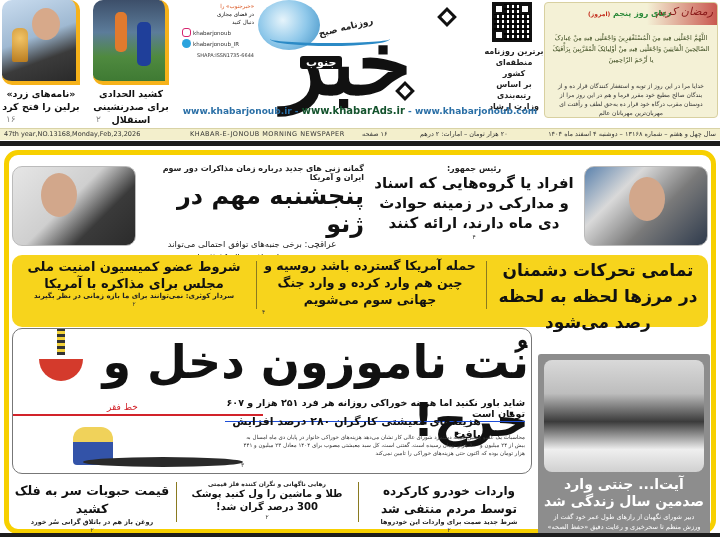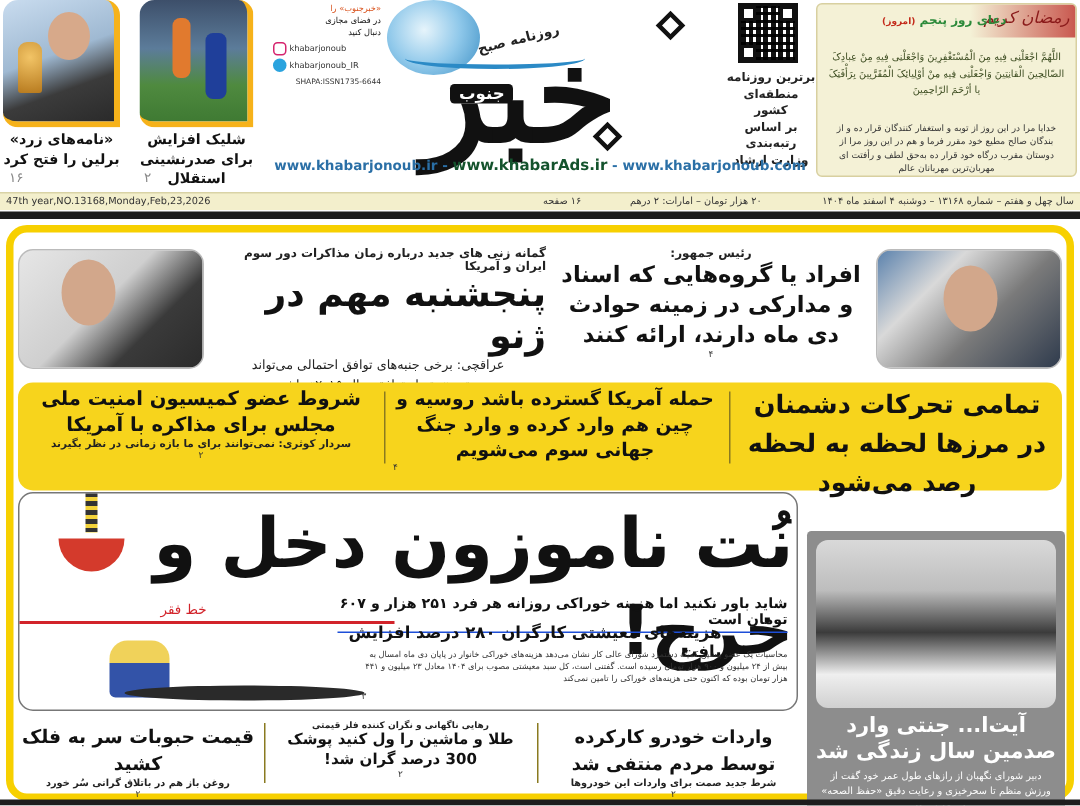--- a/index.html
+++ b/index.html
@@ -99,21 +99,21 @@
     <div>«نامه‌های زرد»</div>
     <div>برلین را فتح کرد</div>
   </div>
   <div class="abs page-num" style="left:6px;top:114px;">۱۶</div>
 
   <div class="abs teaser-img teaser2">
     <div class="player1"></div>
     <div class="player2"></div>
   </div>
   <div class="abs rtl center teaser-cap" style="left:88px;top:87px;width:86px;">
-    <div>شلیک افزایش</div>
+    <div>کشید الحدادی</div>
     <div>برای صدرنشینی استقلال</div>
   </div>
   <div class="abs page-num" style="left:96px;top:114px;">۲</div>
 
   <div class="abs social rtl">
     <div class="orange">«خبرجنوب» را</div>
     <div>در فضای مجازی</div>
     <div>دنبال کنید</div>
     <div class="soc-row">
       <span class="ig"></span>
@@ -162,20 +162,21 @@
     <span>www.khabarjonoub.ir</span>
     <span>-</span>
     <span class="ads">www.khabarAds.ir</span>
     <span>-</span>
     <span>www.khabarjonoub.com</span>
   </div>
 </div>
 
 <div class="abs dateline">
   <span class="abs" style="left:4px;">47th year,NO.13168,Monday,Feb,23,2026</span>
+  <span class="abs" style="left:190px;letter-spacing:0.5px;">KHABAR-E-JONOUB MORNING NEWSPAPER</span>
   <span class="abs rtl" style="left:362px;">۱۶ صفحه</span>
   <span class="abs rtl" style="left:420px;">۲۰ هزار تومان – امارات: ۲ درهم</span>
   <span class="abs rtl" style="right:4px;">سال چهل و هفتم – شماره ۱۳۱۶۸ – دوشنبه ۴ اسفند ماه ۱۴۰۴</span>
 </div>
 <div class="abs rule-thick"></div>
 
 <div class="abs frame"></div>
 
 <div class="abs photo photo-araghchi">
   <div class="head-oval" style="left:28px;top:6px;"></div>

